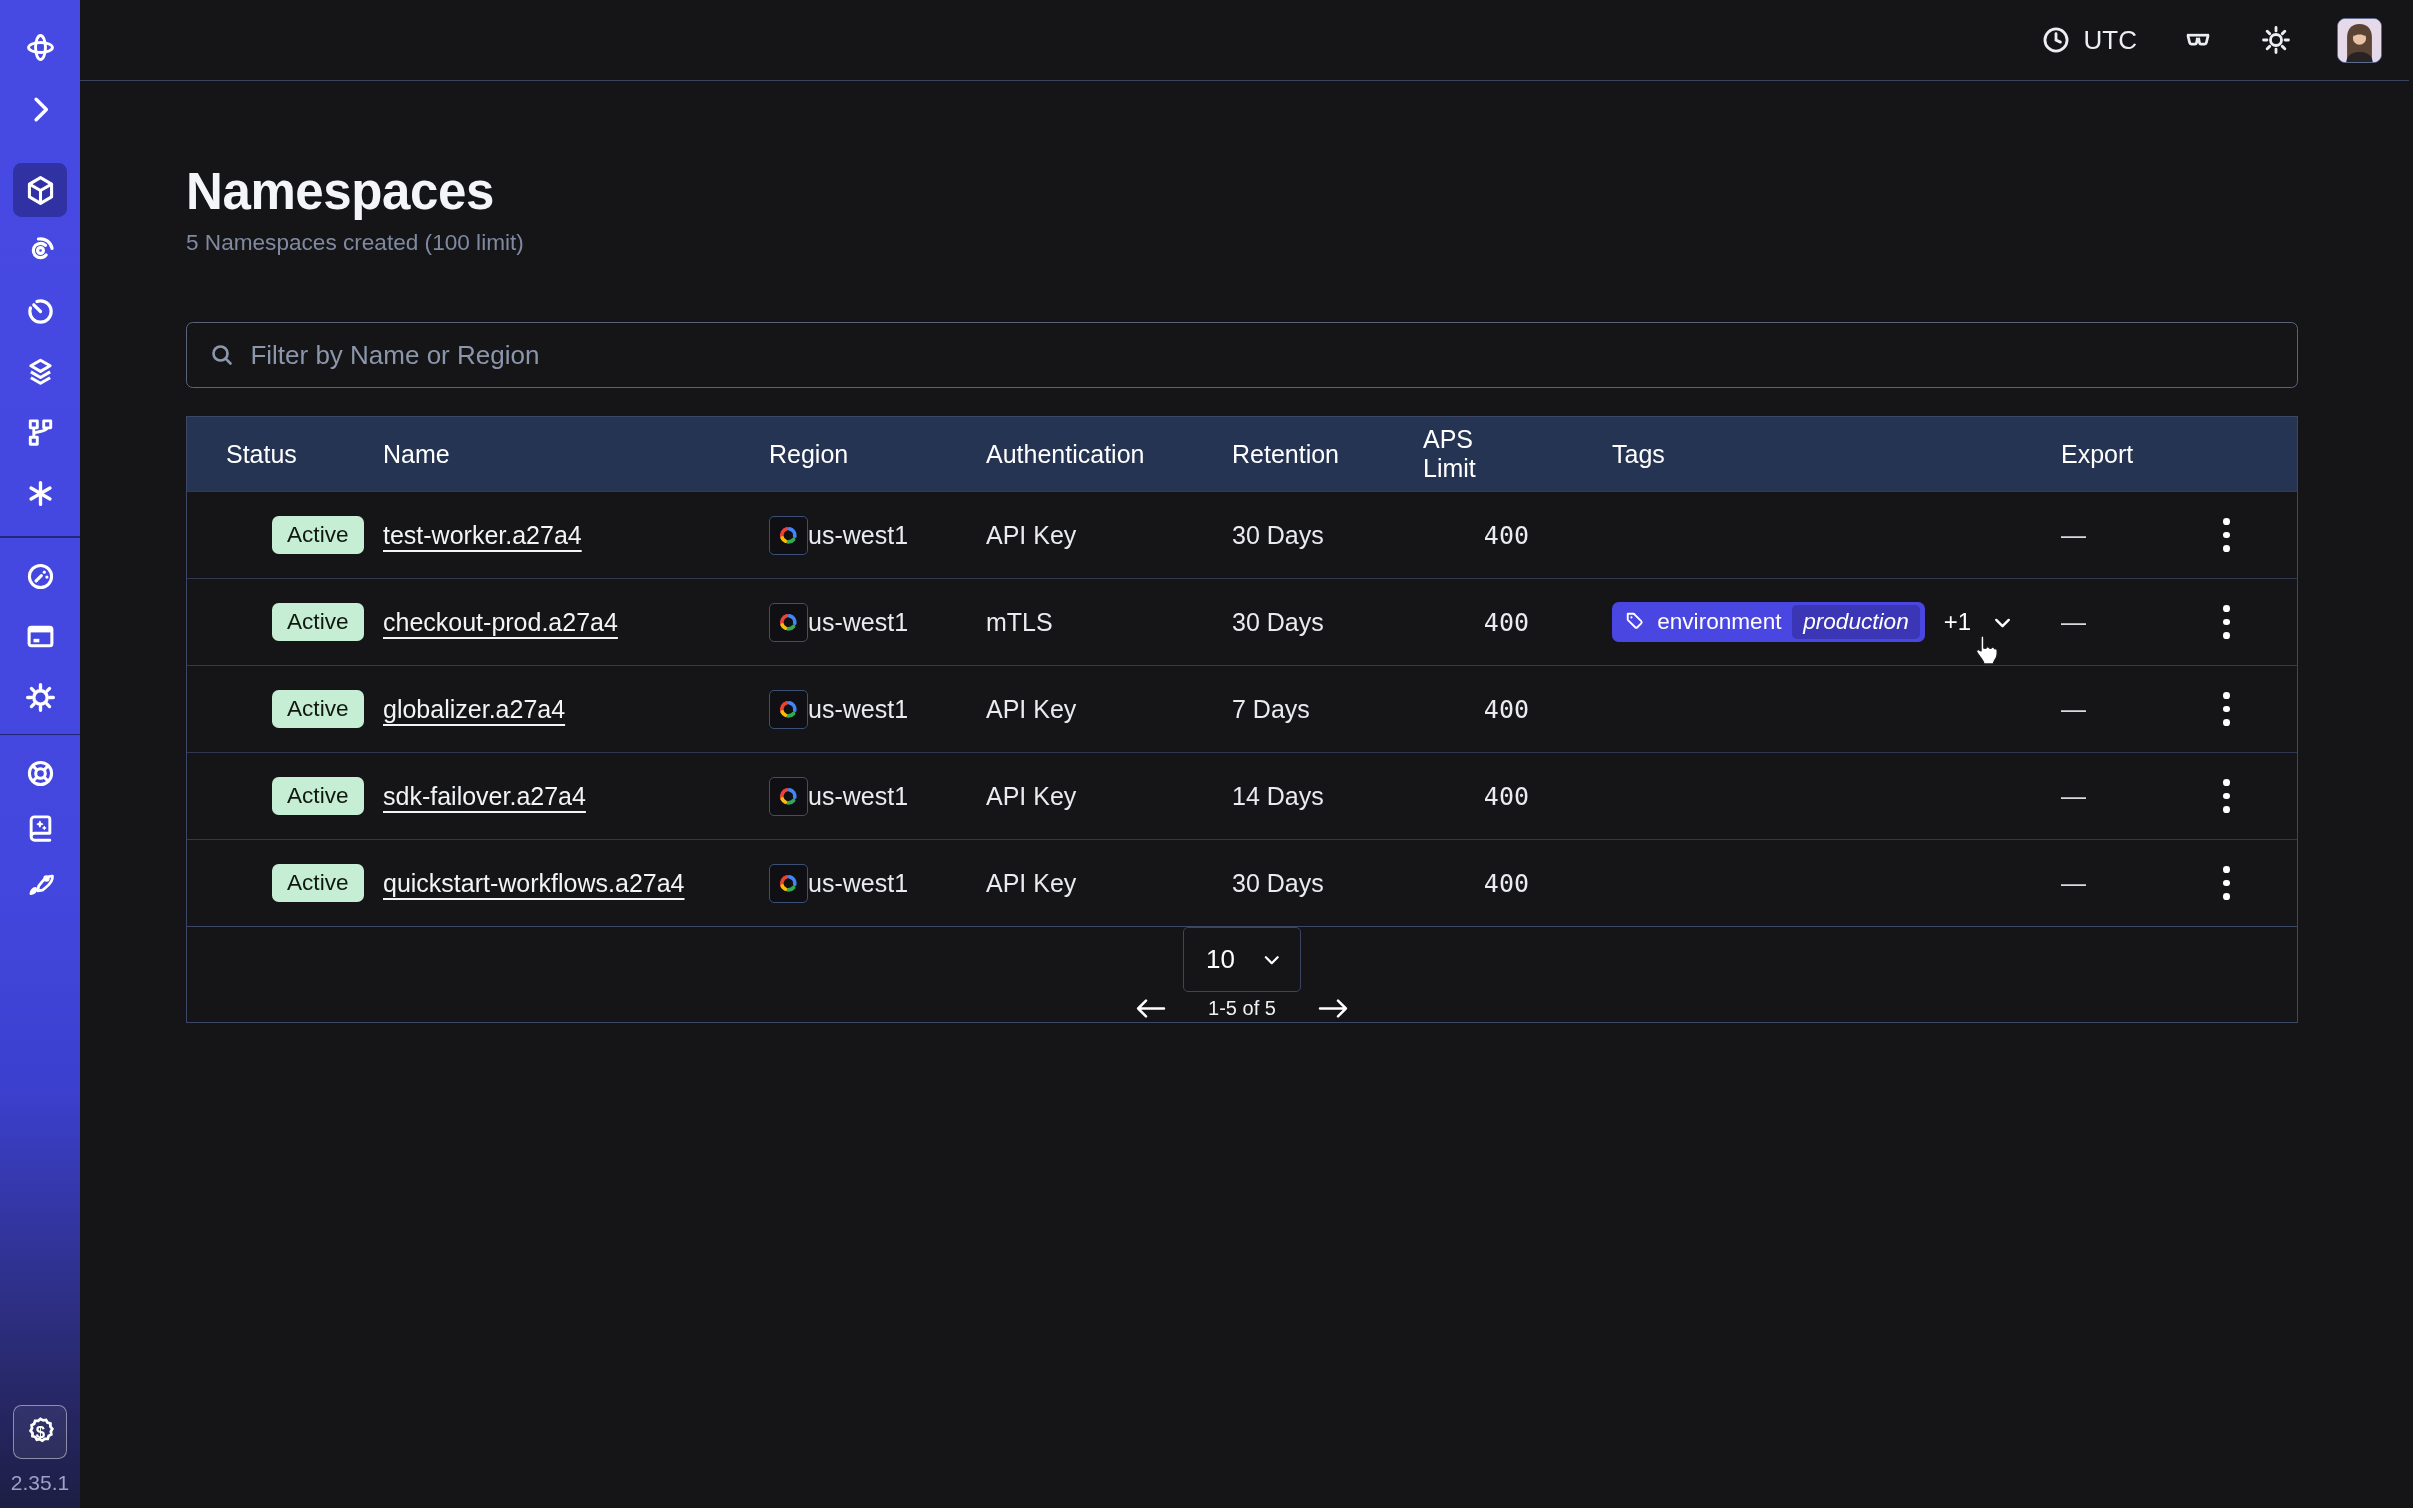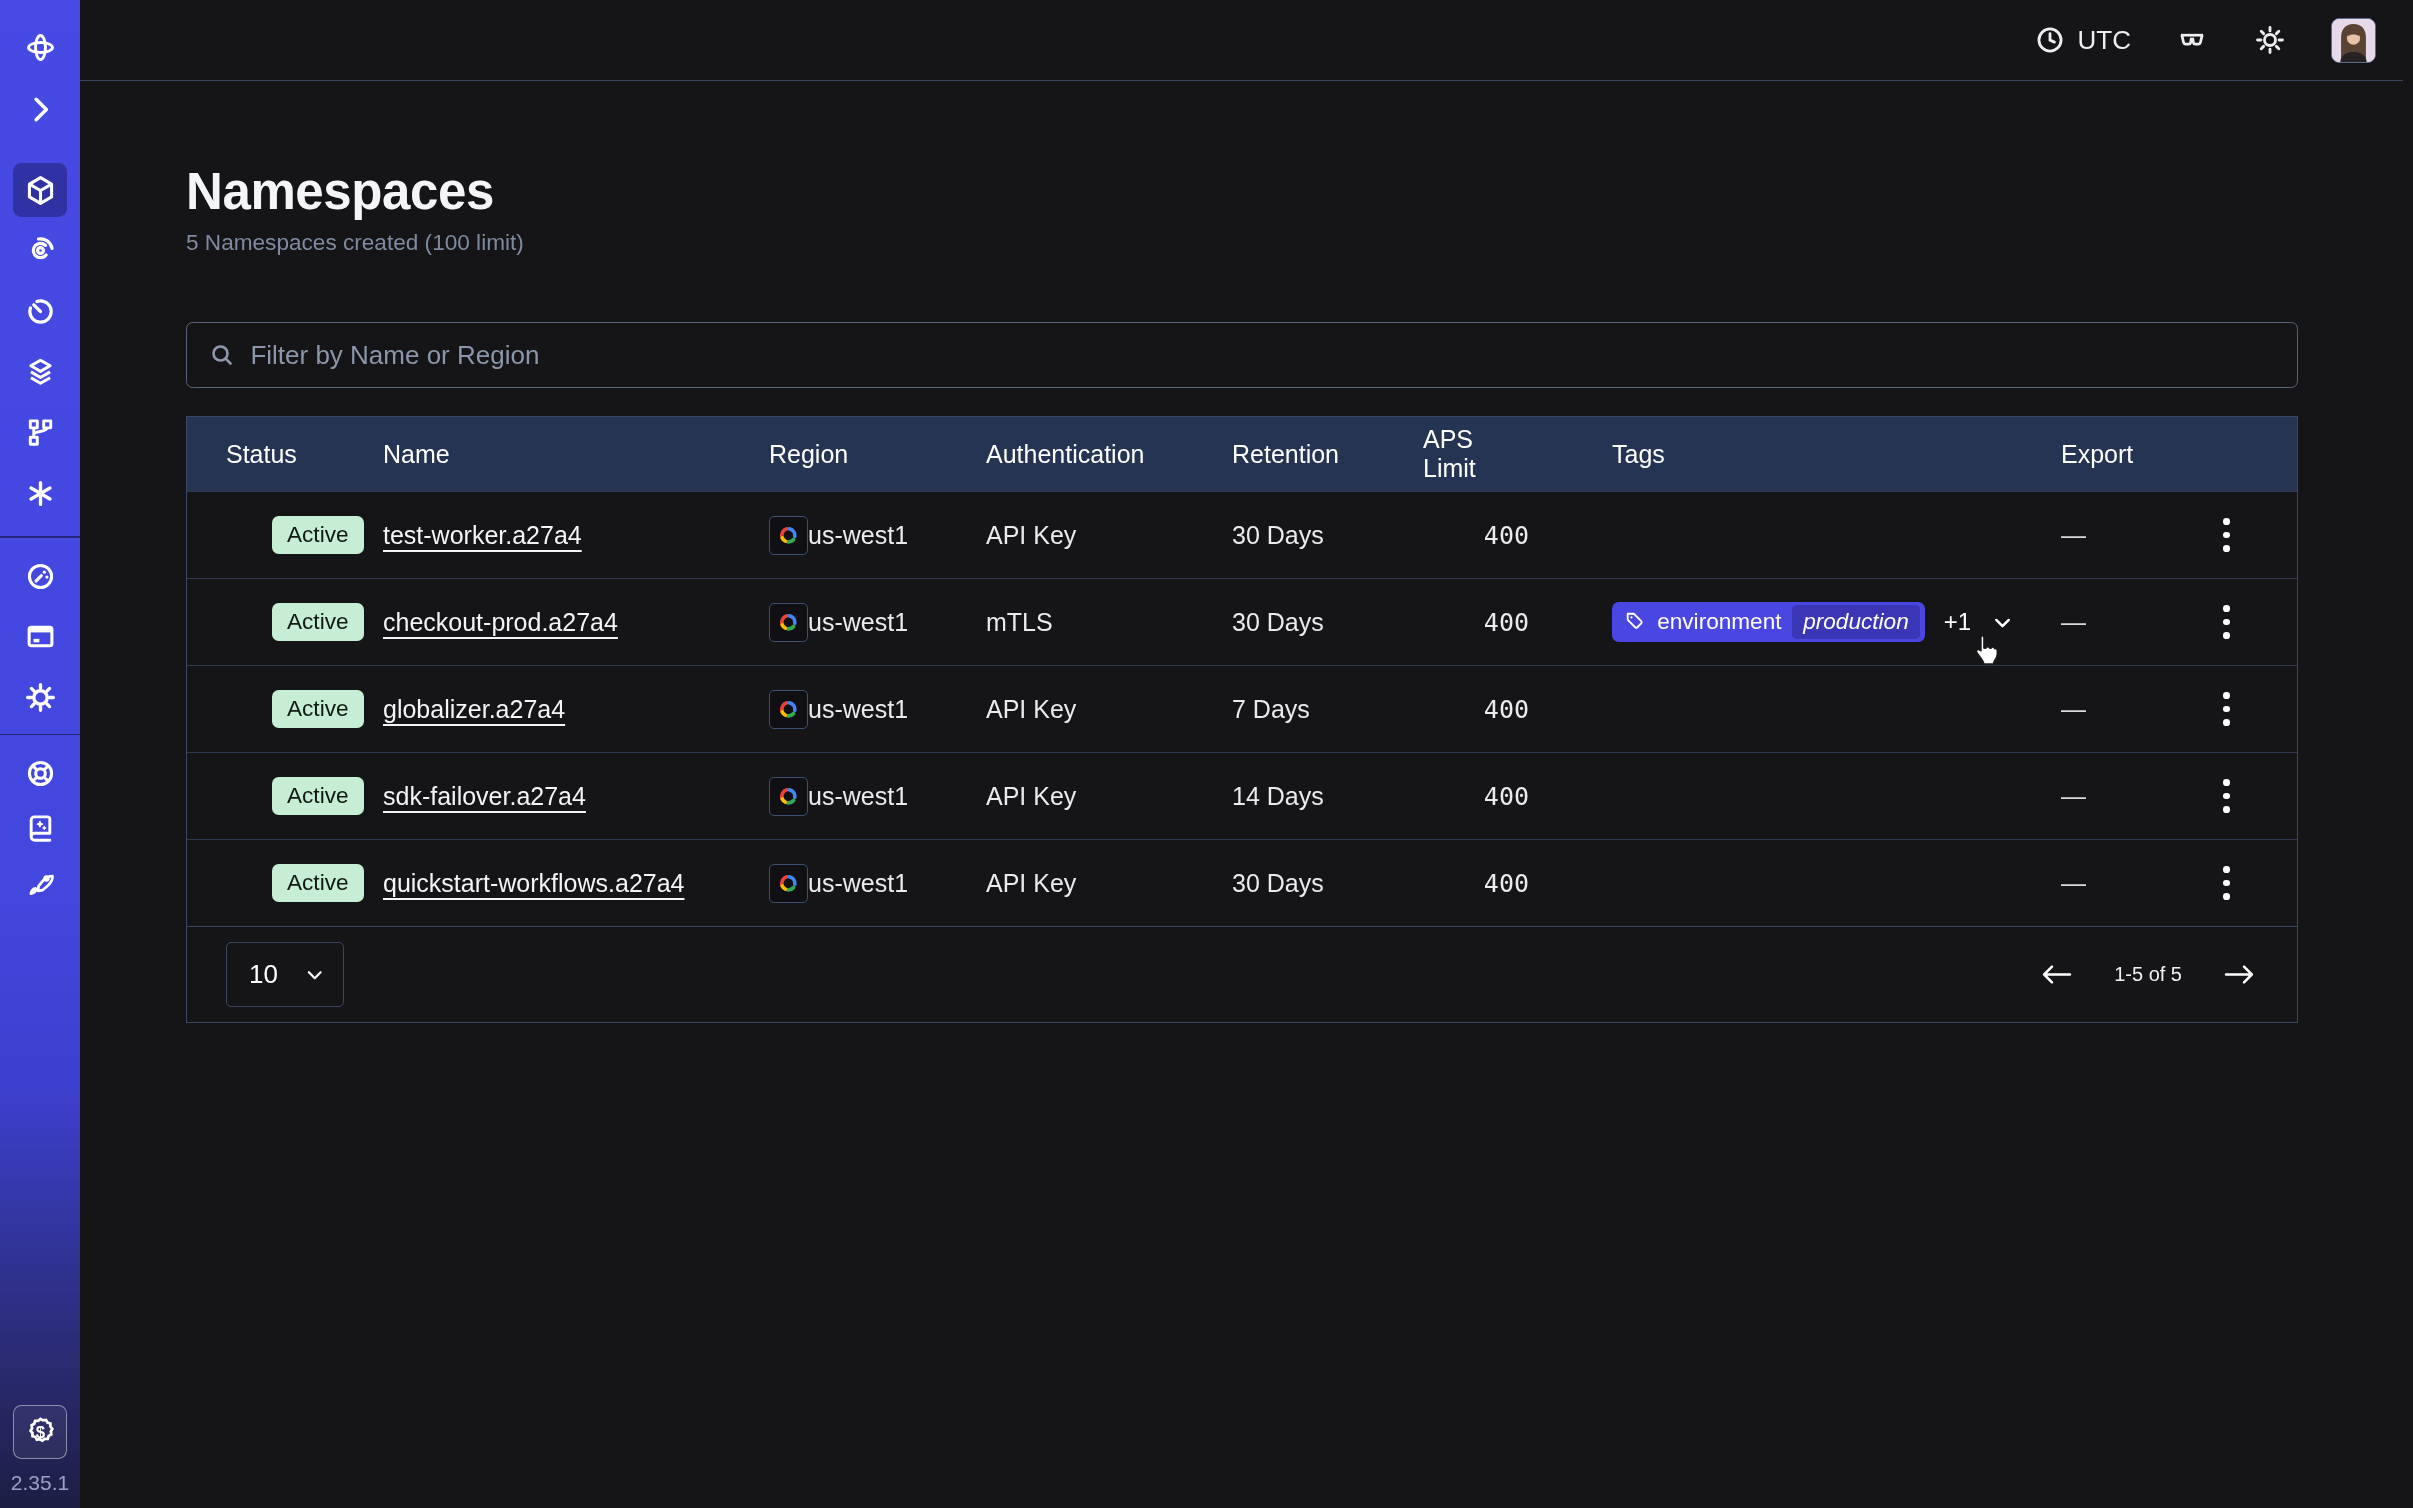--- a/index.html
+++ b/index.html
@@ -31,21 +31,21 @@
   .sidebar .grow { flex:1 1 auto; }
   .money-btn {
     width:54px; height:54px; border:1.7px solid rgba(255,255,255,0.45); border-radius:8.4px;
     background:rgba(255,255,255,0.06); display:flex; align-items:center; justify-content:center;
     color:#fff; cursor:pointer; flex:none;
   }
   .money-btn svg { width:35px; height:35px; }
   .version { margin-top:11.7px; margin-bottom:13.4px; font-size:21px; color:#9ba2c4; }
   
   .topbar {
-    position:absolute; left:80px; top:0; right:10px; height:81px;
+    position:absolute; left:80px; top:0; right:4px; height:81px;
     background:#151517; border-bottom:1.7px solid #39425e;
     display:flex; align-items:center; justify-content:flex-end; gap:44px;
     padding-right:27px; z-index:4;
   }
   .tz-btn { display:flex; align-items:center; gap:11.7px; color:#eceef2; font-size:26px; cursor:pointer; }
   .tz-btn svg { width:32px; height:32px; }
   .top-icon { color:#eceef2; cursor:pointer; display:flex; }
   .top-icon svg { width:34px; height:34px; }
   .avatar {
     width:45px; height:45px; border-radius:8.4px; border:1.7px solid #5c6b8e;
@@ -105,21 +105,21 @@
   .tag-key { color:#fff; font-size:22.6px; }
   .tag-value { background:#3a36b5; border-radius:5px; color:#fff; font-size:22.6px; padding:4.2px 11.7px;font-style:italic; }
   .tag-more { color:#fff; font-size:24px; }
   .tag-chevron { color:#fff; display:flex; cursor:pointer; }
   .tag-chevron svg { width:25px; height:25px; }
   .export-cell { display:flex; align-items:center; justify-content:space-between; padding-right:23.5px; }
   .dash { color:#d7dade; font-size:25px; }
   .kebab { display:flex; flex-direction:column; gap:6.7px; cursor:pointer; padding:5px; }
   .kebab i { width:6.7px; height:6.7px; background:#fff; border-radius:50%; display:block; }
   
-  .tfoot { height:96px; border-top:1.7px solid #3c4766; display:flex; align-items:center; justify-content:space-between; padding:0 39px; }
+  .tfoot { height:96px; border-top:1.7px solid #3c4766; display:flex; align-items:center; justify-content:space-between; padding:0 39px;flex-direction:column; }
   .page-size {
     width:118px; height:65px; border:1.7px solid #3b455f; border-radius:5px;
     display:flex; align-items:center; justify-content:space-between; padding:0 17px 0 22px;
     font-size:26px; color:#fff; cursor:pointer; background:transparent;
   }
   .page-size svg { width:23.5px; height:23.5px; color:#fff; }
   .pager { display:flex; align-items:center; gap:39px; font-size:20px; color:#f0f1f4; }
   .pager .arrow { display:flex; cursor:pointer; color:#fff; }
   .pager .arrow svg { width:37px; height:27px; }
   

